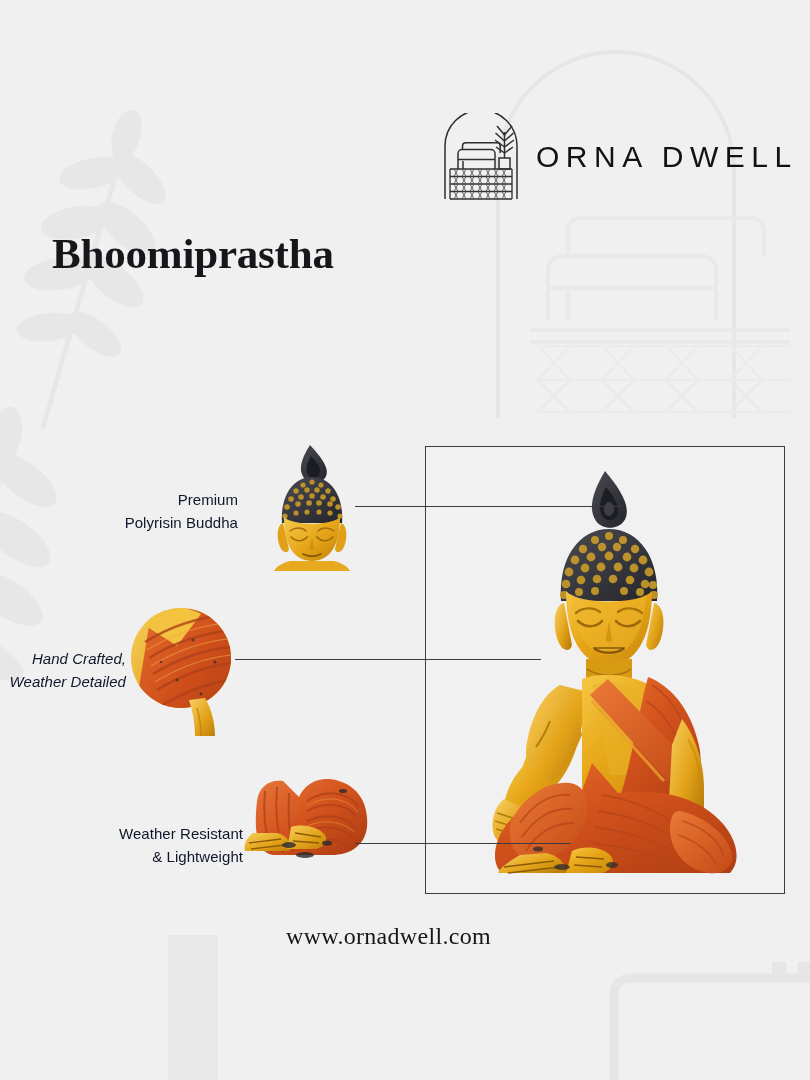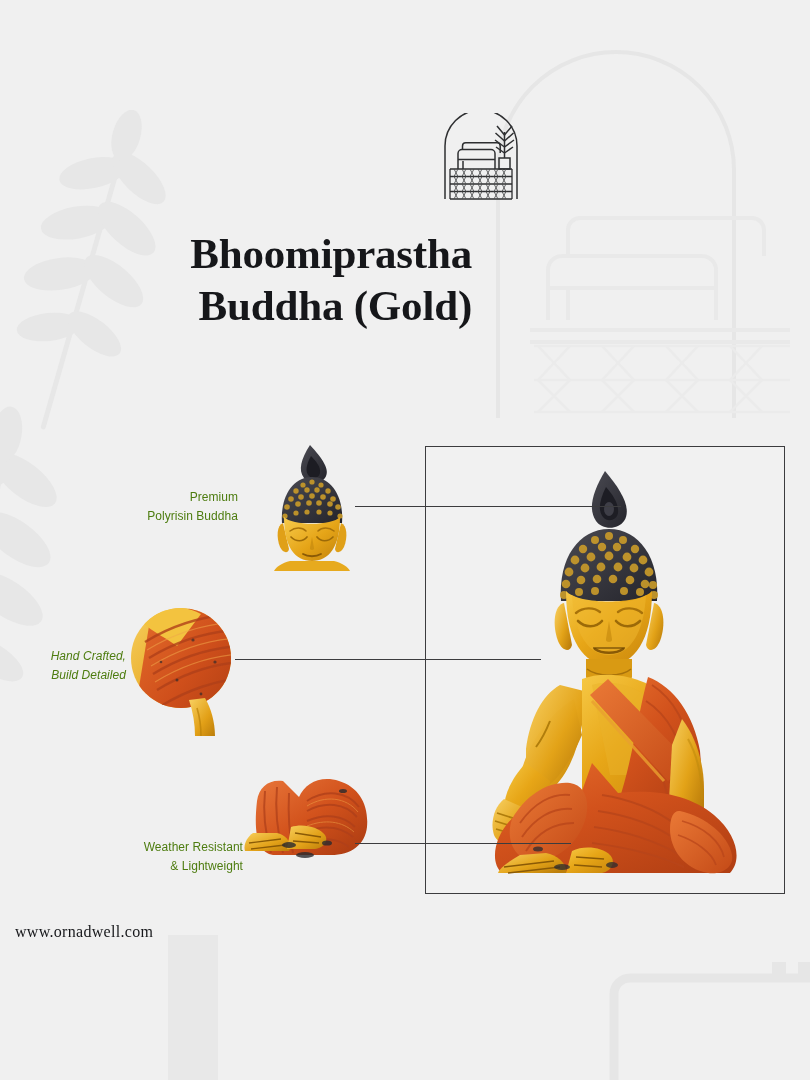--- a/index.html
+++ b/index.html
@@ -31,63 +31,63 @@
     white-space:nowrap;
   }
 
   
   .title {
     position:absolute; left:52px; top:228px; width:420px;
     font-family:"Liberation Serif", serif;
     font-size:43px; line-height:1.22; color:#16171a;
     letter-spacing:-0.2px;
   }
-  .title .line { display:block;text-align:right; }
+  .title .line { display:block; }
 
   
   .product-frame {
     position:absolute; left:425px; top:446px;
     width:360px; height:448px;
     border:1.6px solid #3c3c3e;
     background:#f1f1f1;
   }
   .hero-wrap { position:absolute; inset:0; overflow:hidden; }
   .hero-svg { position:absolute; left:16px; top:16px; width:330px; height:420px; }
 
   
   .callout { position:absolute; }
   .callout-label {
     position:absolute;
-    font-size:12px; line-height:1.55; color:#4d7c0f;
+    font-size:15px; line-height:1.55; color:#0f172a;
     text-align:right; letter-spacing:0.05px; white-space:nowrap;
     font-family:"Liberation Sans", sans-serif;
   }
   .callout-thumb { position:absolute; }
   .connector {
     position:absolute; height:0; border-top:1.4px solid #3c3c3e;
   }
 
   #c1-label { left:0; top:488px; width:238px; }
   #c1-thumb { left:256px; top:443px; width:112px; height:128px; }
   #c1-line  { left:355px; top:506px; width:266px; }
 
   #c2-label { left:0; top:647px; width:126px;font-style:italic; }
   #c2-thumb { left:131px; top:596px; width:110px; height:140px; }
   #c2-line  { left:235px; top:659px; width:306px; }
 
-  #c3-label { left:0; top:822px; width:243px;margin-top:16px; }
+  #c3-label { left:0; top:822px; width:243px; }
   #c3-thumb { left:243px; top:771px; width:126px; height:98px; }
   #c3-line  { left:355px; top:843px; width:216px; }
 
   
   .footer-url {
-    position:absolute; left:15px; top:923px; width:769px;
-    text-align:left;
+    position:absolute; left:4px; top:923px; width:769px;
+    text-align:center;
     font-family:"Liberation Serif", serif;
-    font-size:16px; color:#16171a; letter-spacing:0.3px;
+    font-size:24px; color:#16171a; letter-spacing:0.3px;
   }
 </style>
 </head>
 <body>
 
 <div class="bg-layer">
 
   <div class="bg-band2"></div>
   <div class="bg-band"></div>
 
@@ -198,25 +198,25 @@
       <path d="M14 71 L18 78.5 M18 71 L14 78.5 M22 71 L26 78.5 M26 71 L22 78.5
                M30 71 L34 78.5 M34 71 L30 78.5 M38 71 L42 78.5 M42 71 L38 78.5
                M46 71 L50 78.5 M50 71 L46 78.5 M54 71 L58 78.5 M58 71 L54 78.5
                M62 71 L66 78.5 M66 71 L62 78.5"></path>
       <path d="M14 78.5 L18 86 M18 78.5 L14 86 M22 78.5 L26 86 M26 78.5 L22 86
                M30 78.5 L34 86 M34 78.5 L30 86 M38 78.5 L42 86 M42 78.5 L38 86
                M46 78.5 L50 86 M50 78.5 L46 86 M54 78.5 L58 86 M58 78.5 L54 86
                M62 78.5 L66 86 M66 78.5 L62 86"></path>
     </g>
   </svg>
+  <div class="brand-name">ORNA DWELL</div>
 </div>
 
 <h1 class="title">
   <span class="line">Bhoomiprastha</span>
-  <span class="line">Buddha (Gold)</span>
 </h1>
 
 <div class="product-frame">
   <div class="hero-wrap">
     <svg class="hero-svg" viewBox="0 0 330 420">
       <defs>
         <linearGradient id="gold" x1="0" y1="0" x2="1" y2="1">
           <stop offset="0%" stop-color="#f6c845"></stop>
           <stop offset="45%" stop-color="#e7a617"></stop>
           <stop offset="100%" stop-color="#c9860c"></stop>
@@ -447,21 +447,21 @@
 
       <path d="M34 118 C26 120 20 124 18 128 L94 128 C92 124 86 120 78 118 Z" fill="#e7aa1e"></path>
     </svg>
   </div>
   <div class="connector" id="c1-line"></div>
 </div>
 
 <div class="callout">
   <div class="callout-label" id="c2-label">
     <span>Hand Crafted,</span><br>
-    <span>Build Detailed</span>
+    <span>Weather Detailed</span>
   </div>
   <div class="callout-thumb" id="c2-thumb">
     <svg viewBox="0 0 110 140" width="110" height="140">
       <defs>
         <clipPath id="clip2">
             <circle cx="50" cy="62" r="50"></circle>
           </clipPath>
         <linearGradient id="g2" x1="0" y1="0" x2="1" y2="1">
           <stop offset="0%" stop-color="#f9d263"></stop>
             <stop offset="60%" stop-color="#e2a017"></stop>

